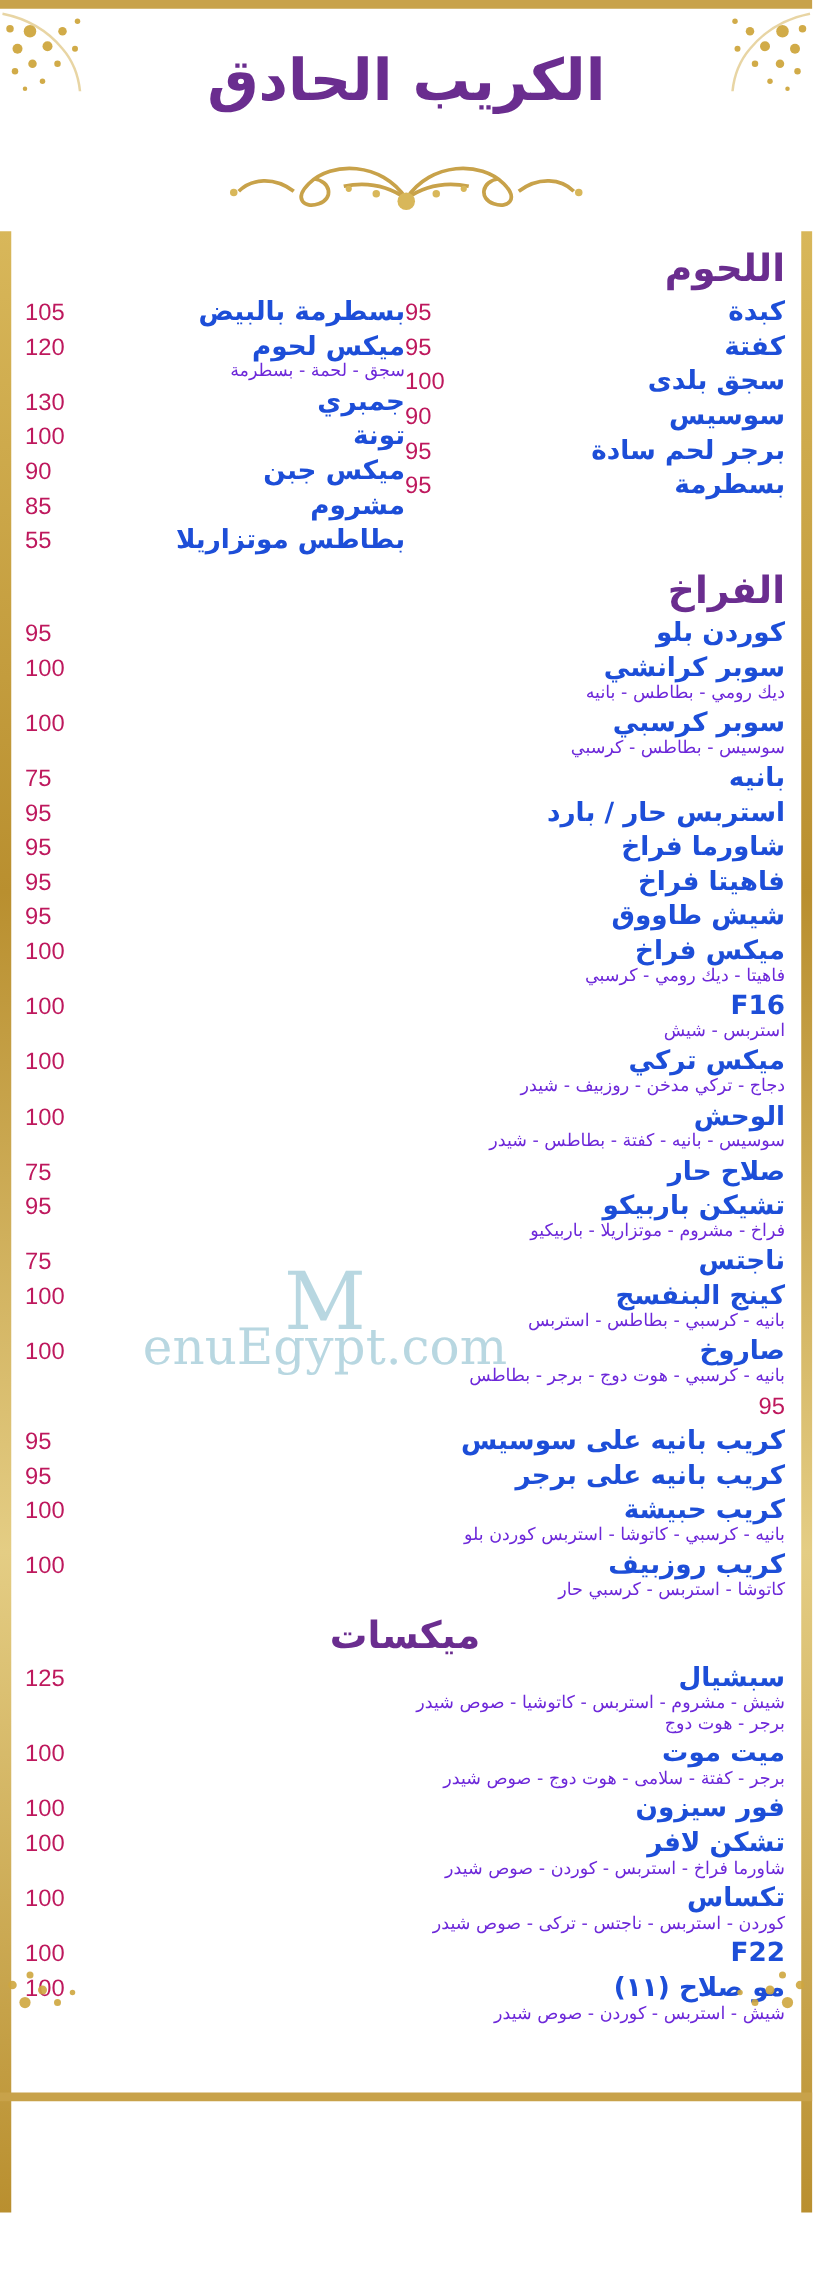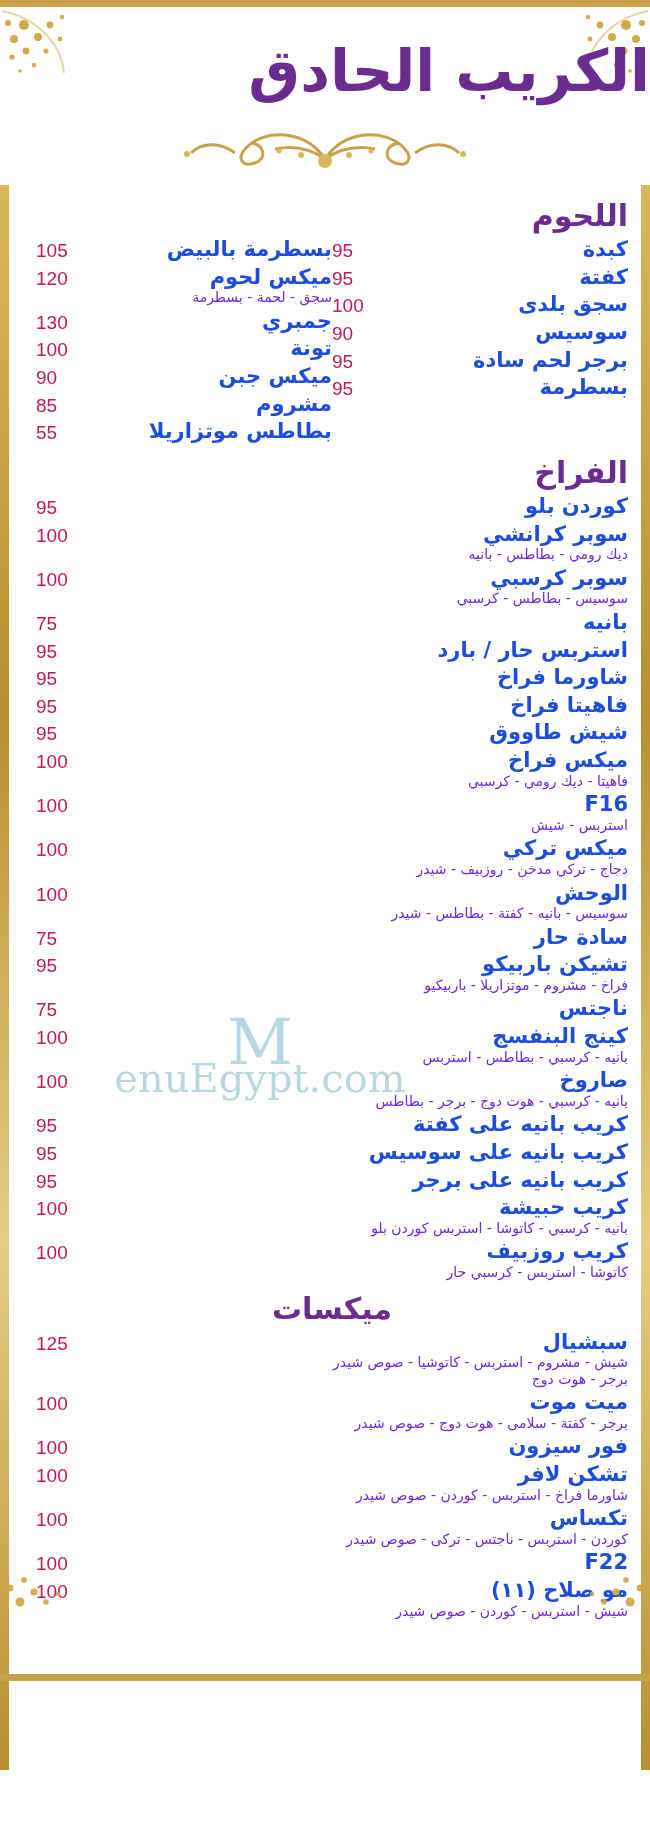--- a/index.html
+++ b/index.html
@@ -31,21 +31,22 @@
     height:120px;
     pointer-events:none;
   }
   .corner.left{left:0;}
   .corner.right{right:0;}
   .header-title{
     position:absolute;
     top:30px;
     left:0;
     right:0;
-    font-size:58px;
+    text-align:center;
+    font-size:46px;
     font-weight:bold;
     color:#6a2d8f;
     letter-spacing:1px;
   }
   .divider-orn{
     position:absolute;
     bottom:6px;
     left:0;
     right:0;
     text-align:center;
@@ -58,21 +59,21 @@
     bottom:60px;
     width:9px;
     background:linear-gradient(180deg,#d8b75a,#b98f2f,#e4cd84,#b98f2f);
   }
   .rail.right{right:0;}
   .rail.left{left:0;}
 
   
   .content{
     position:relative;
-    padding:4px 22px 0 36px;
+    padding:4px 22px 0 20px;
     box-sizing:border-box;
   }
   .section-title{
     color:#6a2d8f;
     font-size:30px;
     font-weight:bold;
     text-align:right;
     margin:10px 0 4px 0;
     line-height:1.1;
   }
@@ -388,21 +389,21 @@
     </div>
     <div class="block">
       <div class="item">
           <span class="name">الوحش</span>
           <span class="price">100</span>
         </div>
       <div class="desc">سوسيس - بانيه - كفتة - بطاطس - شيدر</div>
     </div>
     <div class="block">
       <div class="item">
-          <span class="name">سادة حار</span>
+          <span class="name">صلاح حار</span>
           <span class="price">75</span>
         </div>
     </div>
     <div class="block">
       <div class="item">
           <span class="name">تشيكن باربيكو</span>
           <span class="price">95</span>
         </div>
       <div class="desc">فراخ - مشروم - موتزاريلا - باربيكيو</div>
     </div>
@@ -421,21 +422,20 @@
     </div>
     <div class="block">
       <div class="item">
           <span class="name">صاروخ</span>
           <span class="price">100</span>
         </div>
       <div class="desc">بانيه - كرسبي - هوت دوج - برجر - بطاطس</div>
     </div>
     <div class="block">
       <div class="item">
-          <span class="name">كريب بانيه على كفتة</span>
           <span class="price">95</span>
         </div>
     </div>
     <div class="block">
       <div class="item">
           <span class="name">كريب بانيه على سوسيس</span>
           <span class="price">95</span>
         </div>
     </div>
     <div class="block">

